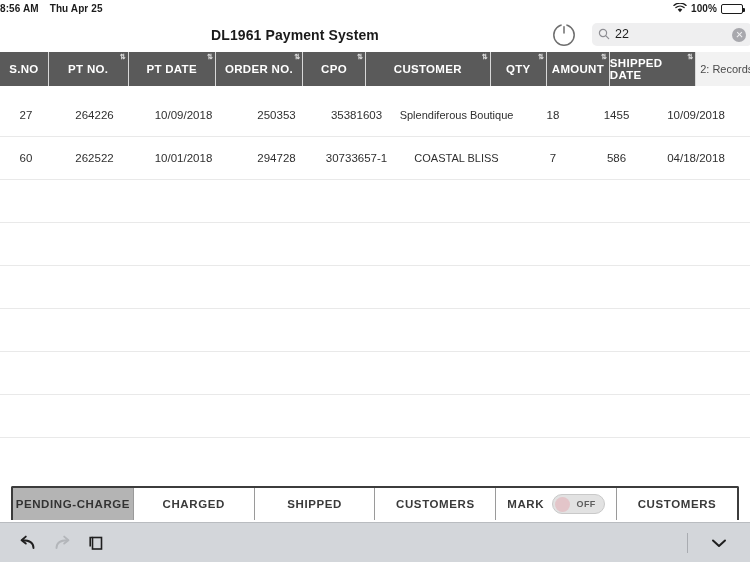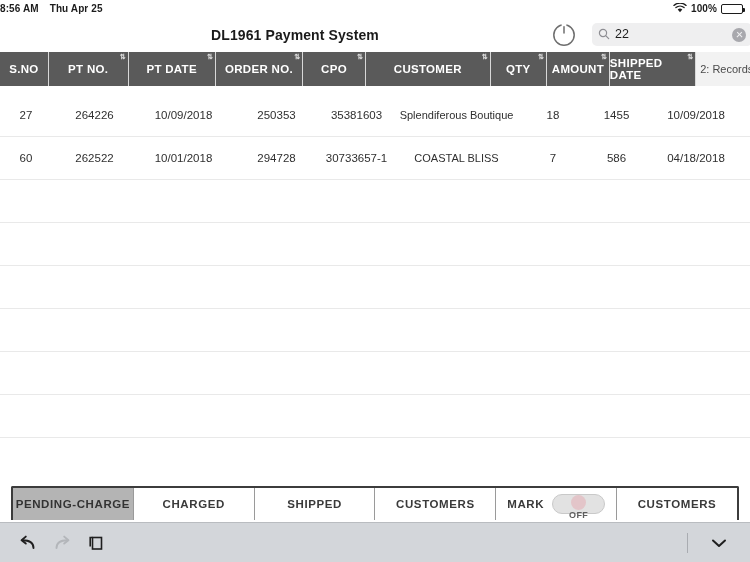--- a/index.html
+++ b/index.html
@@ -262,21 +262,20 @@
   .toggle {
     width: 53px; height: 20px;
     border-radius: 10px;
     background: #e2e2e2;
     border: 1px solid #c9c9c9;
     display: flex;
     align-items: center;
     box-sizing: border-box;
     padding: 0 2px;
     cursor: pointer;
-    flex-direction: column;
   }
   .toggle-knob {
     width: 15px; height: 15px;
     border-radius: 50%;
     background: #e3c5c9;
     flex: 0 0 auto;
   }
   .toggle-label {
     flex: 1 1 auto;
     text-align: center;

